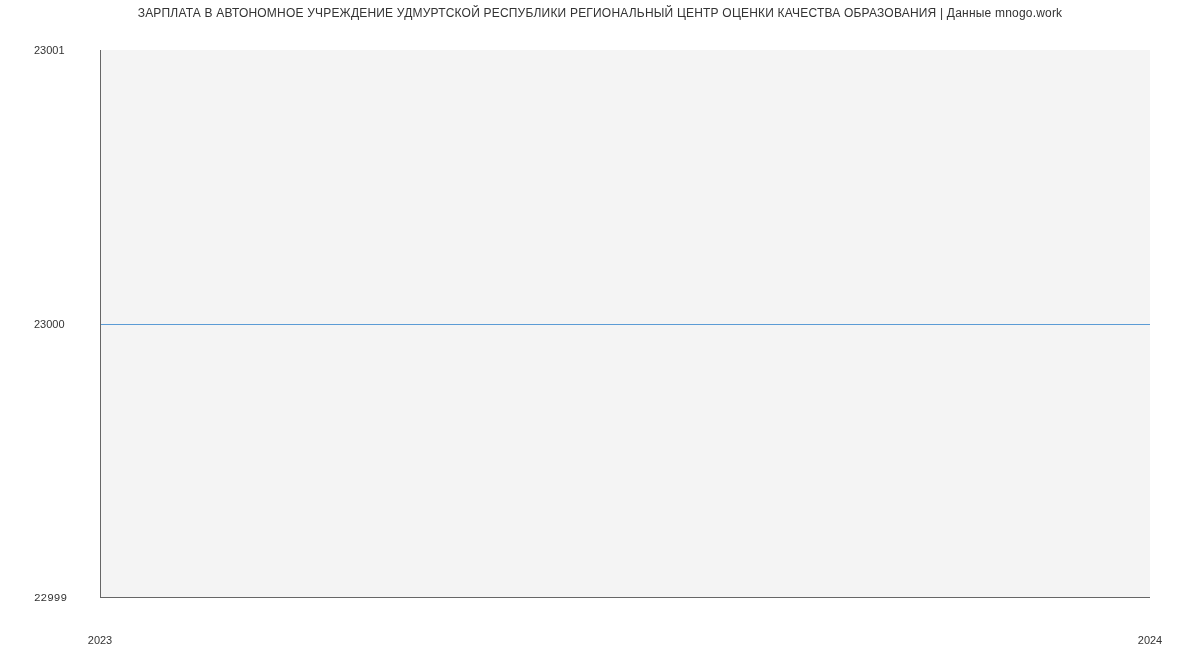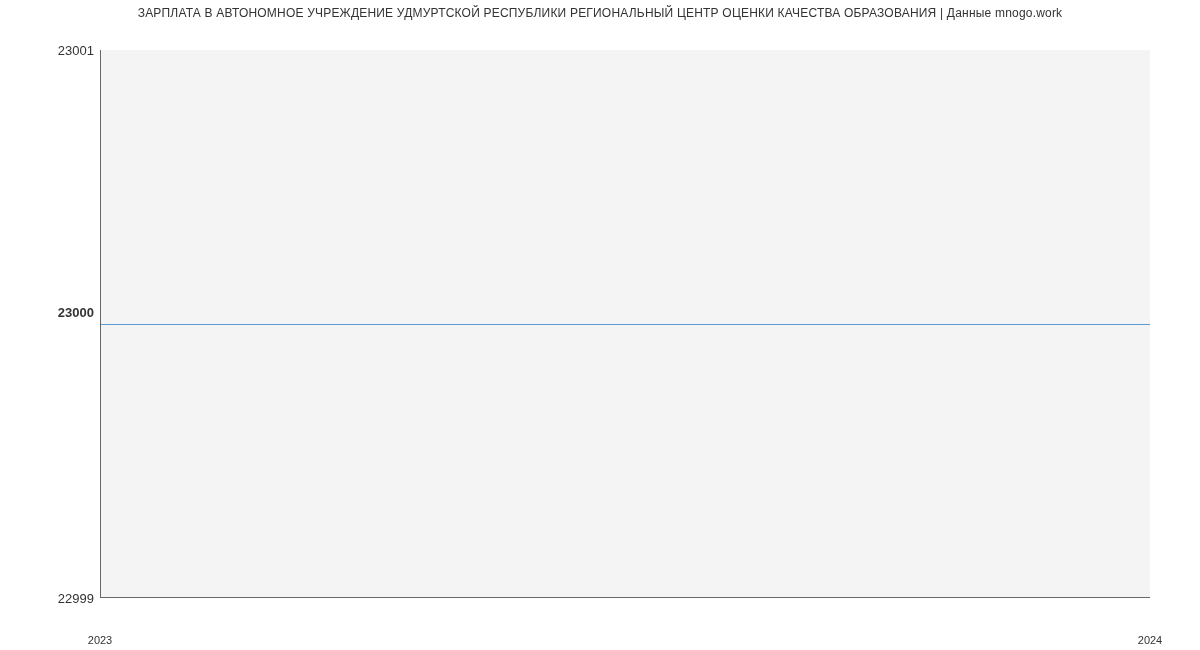--- a/index.html
+++ b/index.html
@@ -40,44 +40,43 @@
   .series-line {
     position: absolute;
     left: 0;
     right: 0;
     height: 0;
     border-top: 1.5px solid #5b9bd5;
   }
   .y-tick {
     position: absolute;
     right: 1106px; 
-    font-size: 13px;
+    font-size: 11px;
     color: #333333;
     transform: translateY(-50%);
-    text-align: right;
     width: 60px;
   }
   .x-tick {
     position: absolute;
     top: 602px;
     font-size: 11px;
     color: #333333;
     transform: translateX(-50%);
     margin-top: 32px;
   }
 </style>
 </head>
 <body>
 
 <div class="chart-wrap">
   <div class="title">ЗАРПЛАТА В АВТОНОМНОЕ УЧРЕЖДЕНИЕ УДМУРТСКОЙ РЕСПУБЛИКИ РЕГИОНАЛЬНЫЙ ЦЕНТР ОЦЕНКИ КАЧЕСТВА ОБРАЗОВАНИЯ | Данные mnogo.work</div>
 
   <div class="y-tick" style="top:50px;">23001</div>
-  <div class="y-tick" style="top:312px;font-weight:bold;">23000</div>
-  <div class="y-tick" style="top:598px;">22999</div>
+  <div class="y-tick" style="top:324px;">23000</div>
+  <div class="y-tick" style="top:598px;font-family:Liberation Mono, monospace;">22999</div>
 
   <div class="x-tick" style="left:100px;">2023</div>
   <div class="x-tick" style="left:1150px;text-align:right;">2024</div>
 
   <div class="plot-area">
     <div class="series-line" style="top: 273.5px; border-top-color: rgb(91, 155, 213);"></div>
   </div>
 </div>
 
 </body></html>

